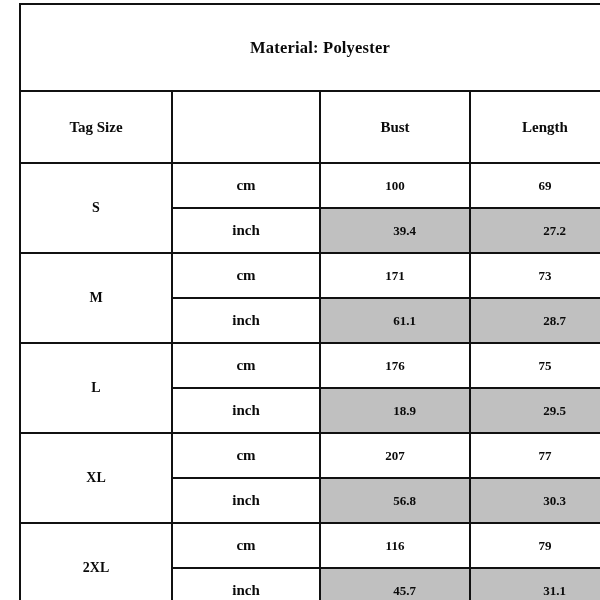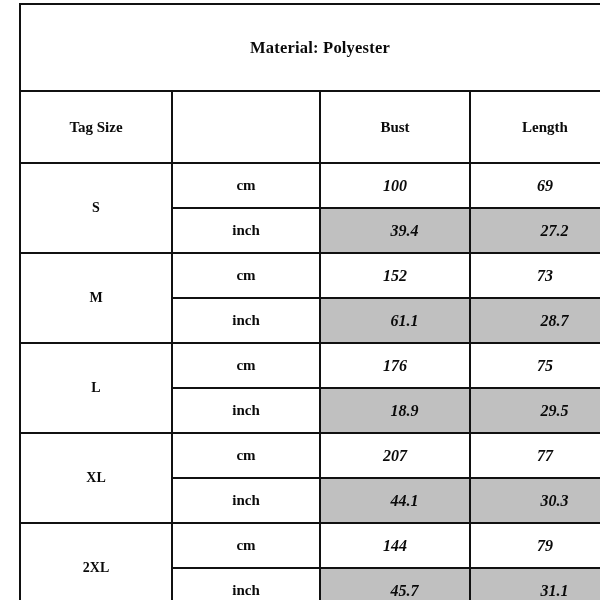--- a/index.html
+++ b/index.html
@@ -50,23 +50,22 @@
     height: 70px;
   }
   .size-cell {
     font-size: 14px;
   }
   .unit-cell {
     font-size: 15px;
     height: 43px;
   }
   .value-cell {
-    font-size: 16px;
+    font-size: 13px;
     background: #ffffff;
-    font-style: italic;
   }
   .value-cell.shaded {
     background: #c0c0c0;
     padding-left: 19px;
   }
   .empty-cell { font-size: 13.5px; }
 </style>
 </head>
 <body>
 
@@ -99,21 +98,21 @@
       </tr>
       <tr>
         <td class="unit-cell">inch</td>
         <td class="value-cell shaded">39.4</td>
         <td class="value-cell shaded">27.2</td>
       </tr>
 
       <tr>
         <td class="size-cell" rowspan="2">M</td>
         <td class="unit-cell">cm</td>
-        <td class="value-cell">152</td>
+        <td class="value-cell">171</td>
         <td class="value-cell">73</td>
       </tr>
       <tr>
         <td class="unit-cell">inch</td>
         <td class="value-cell shaded">61.1</td>
         <td class="value-cell shaded">28.7</td>
       </tr>
 
       <tr>
         <td class="size-cell" rowspan="2">L</td>
@@ -128,28 +127,28 @@
       </tr>
 
       <tr>
         <td class="size-cell" rowspan="2">XL</td>
         <td class="unit-cell">cm</td>
         <td class="value-cell">207</td>
         <td class="value-cell">77</td>
       </tr>
       <tr>
         <td class="unit-cell">inch</td>
-        <td class="value-cell shaded">44.1</td>
+        <td class="value-cell shaded">56.8</td>
         <td class="value-cell shaded">30.3</td>
       </tr>
 
       <tr>
         <td class="size-cell" rowspan="2">2XL</td>
         <td class="unit-cell">cm</td>
-        <td class="value-cell">144</td>
+        <td class="value-cell">116</td>
         <td class="value-cell">79</td>
       </tr>
       <tr>
         <td class="unit-cell">inch</td>
         <td class="value-cell shaded">45.7</td>
         <td class="value-cell shaded">31.1</td>
       </tr>
 
     </tbody>
   </table>

